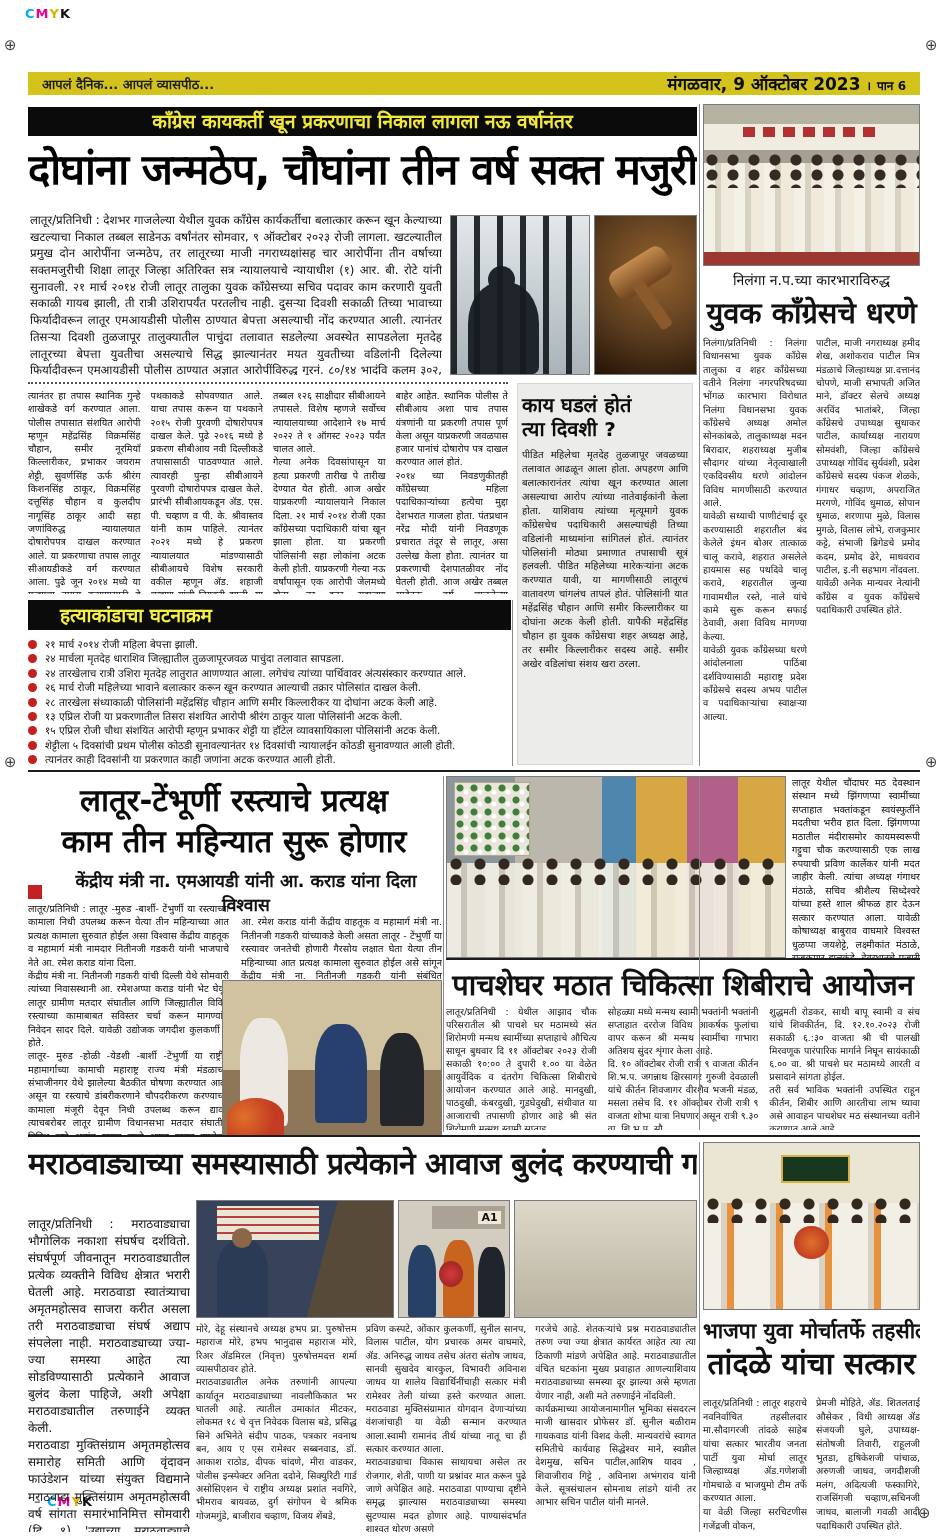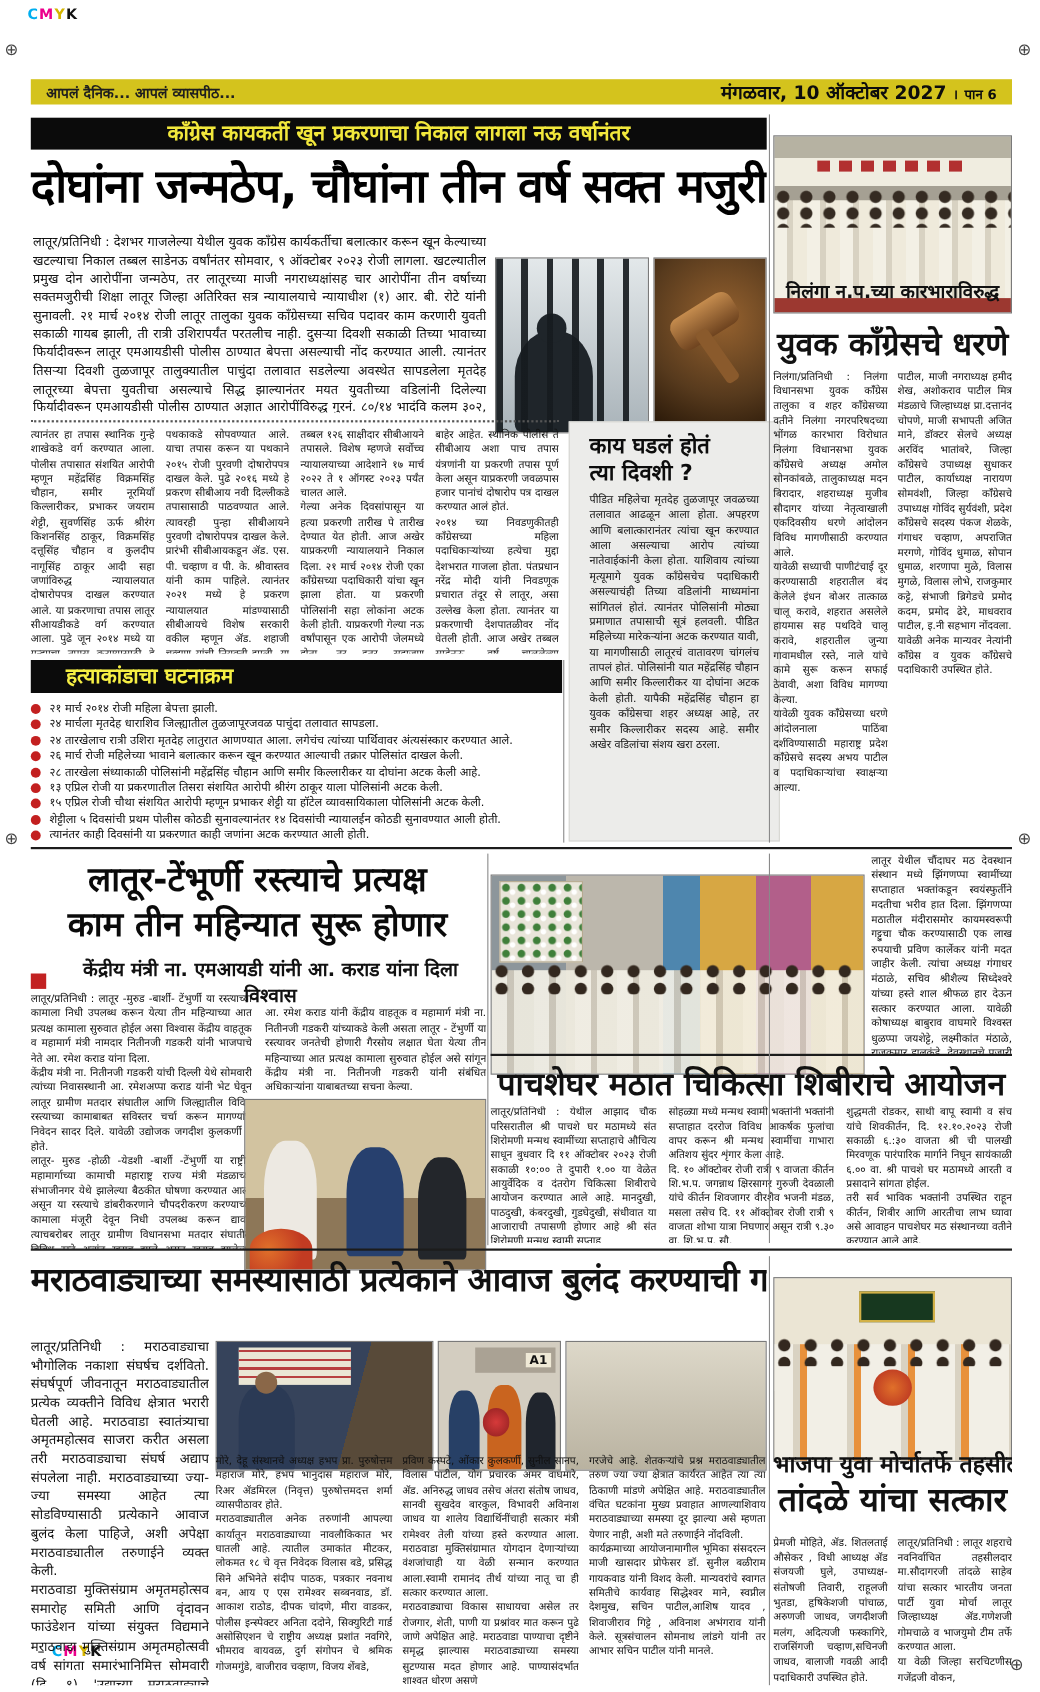--- a/index.html
+++ b/index.html
@@ -28,33 +28,33 @@
           white-space:nowrap;overflow:hidden;}
   .headline1{position:absolute;left:28px;top:138px;width:669px;height:66px;
              font-size:42px;font-weight:800;color:#000;text-align:center;white-space:nowrap;
              letter-spacing:-1px;line-height:64px;overflow:hidden;}
   .lead-intro{position:absolute;left:30px;top:212px;width:412px;height:163px;
               font-size:11.6px;line-height:1.44;text-align:justify;font-weight:500;overflow:hidden;}
   .leadcols{position:absolute;left:28px;top:382px;width:480px;height:212px;display:flex;gap:10px;
             border-top:2px dotted #555;padding-top:5px;box-sizing:border-box;}
   .leadcols .lcol{flex:1;font-size:9.5px;line-height:1.4;text-align:justify;overflow:hidden;white-space:pre-line;}
   
-  .daybox{position:absolute;left:517px;top:383px;width:192px;height:382px;background:#ececе9;
-          background:#ececea;border:1px solid #d6d6d2;box-sizing:border-box;padding:10px 18px;}
+  .daybox{position:absolute;left:517px;top:383px;width:176px;height:382px;background:#ececе9;
+          background:#ececea;border:1px solid #d6d6d2;box-sizing:border-box;padding:10px 4px;}
   .daybox h3{margin:0 0 7px 0;font-size:20px;font-weight:800;line-height:1.18;white-space:pre-line;color:#0c0c0c;}
   .daybox .bt{font-size:9.8px;line-height:1.42;text-align:justify;white-space:pre-line;}
   
   .tl-bar{position:absolute;left:28px;top:600px;width:483px;height:30px;background:#0b0b0b;
           color:#f6ef44;font-size:19px;font-weight:800;line-height:30px;padding-left:32px;box-sizing:border-box;}
   .tl-list{position:absolute;left:28px;top:638px;width:483px;height:128px;display:flex;flex-direction:column;justify-content:space-between;}
   .tl-item{display:flex;align-items:flex-start;gap:8px;font-size:10.3px;line-height:1.25;}
   .tl-item .dot{flex:0 0 9px;width:9px;height:9px;border-radius:50%;background:#c32020;margin-top:2px;}
   
-  .nl-kicker{position:absolute;left:703px;top:253px;width:217px;text-align:center;
-             font-size:17px;font-weight:700;white-space:nowrap;overflow:hidden;}
+  .nl-kicker{position:absolute;left:703px;top:270px;width:217px;text-align:center;
+             font-size:14px;font-weight:400;white-space:nowrap;overflow:hidden;}
   .nl-head{position:absolute;left:703px;top:292px;width:217px;text-align:center;
            font-size:29px;font-weight:800;white-space:nowrap;overflow:hidden;}
   .nl-cols{position:absolute;left:703px;top:336px;width:217px;height:430px;display:flex;gap:9px;}
   .nl-cols .ncol{flex:1;font-size:9.4px;line-height:1.42;text-align:justify;overflow:hidden;white-space:pre-line;}
   
   .road-head{position:absolute;left:28px;top:780px;width:412px;text-align:center;
              font-size:31px;font-weight:700;line-height:1.33;white-space:pre-line;color:#0a0a0a;}
   .road-sub{position:absolute;left:28px;top:868px;width:412px;display:flex;align-items:center;gap:10px;}
   .road-sub .sq{flex:0 0 14px;width:14px;height:14px;background:#c22222;}
   .road-sub .st{flex:1;text-align:center;font-size:17.5px;font-weight:800;}
@@ -76,21 +76,21 @@
   .mw-col1{position:absolute;left:28px;top:1216px;width:162px;height:316px;
            font-size:12px;line-height:1.42;text-align:justify;overflow:hidden;white-space:pre-line;}
   .mw-cols{position:absolute;left:196px;top:1322px;width:500px;height:210px;display:flex;gap:9px;}
   .mw-cols .mcol{flex:1;font-size:9.4px;line-height:1.42;text-align:justify;overflow:hidden;white-space:pre-line;}
   
   .bjp-h1{position:absolute;left:703px;top:1316px;width:217px;text-align:center;font-size:21px;font-weight:800;white-space:nowrap;overflow:hidden;}
   .bjp-h2{position:absolute;left:703px;top:1342px;width:217px;text-align:center;font-size:30px;font-weight:800;white-space:nowrap;overflow:hidden;}
   .bjp-cols{position:absolute;left:703px;top:1396px;width:217px;height:134px;display:flex;gap:9px;}
   .bjp-cols .bcol{flex:1;font-size:9.4px;line-height:1.45;text-align:justify;overflow:hidden;white-space:pre-line;}
   
-  .photo{position:absolute;border:1px solid #7a7a7a;box-sizing:border-box;overflow:hidden;margin-top:19px;}
+  .photo{position:absolute;border:1px solid #7a7a7a;box-sizing:border-box;overflow:hidden;}
   #ph-jail{left:450px;top:215px;width:140px;height:160px;background:linear-gradient(180deg,#e3e8ea,#a9b3b9);}
   #ph-jail .sil{position:absolute;left:12%;bottom:0;width:52%;height:58%;background:#1f252a;border-radius:45% 45% 8% 8%;}
   #ph-jail .sil::before{content:"";position:absolute;top:-18%;left:28%;width:38%;height:30%;background:#1f252a;border-radius:50%;}
   #ph-jail::after{content:"";position:absolute;inset:0;background:repeating-linear-gradient(90deg,rgba(22,27,31,.92) 0 6px,transparent 6px 23px);}
   #ph-gavel{left:594px;top:215px;width:103px;height:160px;background:radial-gradient(circle at 62% 35%,#96622f,#573a1d 58%,#221305);}
   #ph-gavel .ghead{position:absolute;left:14%;top:26%;width:62%;height:20%;background:linear-gradient(180deg,#c58c4e,#6e431f);border-radius:10px;transform:rotate(-32deg);}
   #ph-gavel .ghandle{position:absolute;left:30%;top:52%;width:54%;height:8%;background:#8a5a2c;border-radius:4px;transform:rotate(55deg);}
   #ph-protest{left:703px;top:104px;width:217px;height:162px;
       background:linear-gradient(180deg,#b6b2a2 0 12%,#f0ede0 12% 28%,#a5a093 28% 36%,#908b7d 36% 92%,#9c3830 92% 100%);}
   #ph-protest .banner{position:absolute;left:18%;top:14%;width:64%;height:6%;background:repeating-linear-gradient(90deg,#b23030 0 12px,transparent 12px 20px);}
@@ -143,21 +143,21 @@
   <div class="cmyk" style="left:34px;top:1494px;"><span class="k" style="color:#777">– </span><span class="c">C</span><span class="m">M</span><span class="y">Y</span><span class="k">K</span></div>
   <div class="regmark" style="left:4px;top:38px;">⊕</div>
   <div class="regmark" style="left:925px;top:38px;">⊕</div>
   <div class="regmark" style="left:4px;top:755px;">⊕</div>
   <div class="regmark" style="left:925px;top:755px;">⊕</div>
   <div class="regmark" style="left:918px;top:1506px;">⊕</div>
 
   <div class="ystrip">
     <div class="tagline">आपलं दैनिक... आपलं व्यासपीठ...</div>
     <div class="dateline">
-      <span>मंगळवार, 10 ऑक्टोबर 2027</span>
+      <span>मंगळवार, 9 ऑक्टोबर 2023</span>
       <span class="pg">।</span>
       <span class="pg">पान 6</span>
     </div>
   </div>
 
   <div class="kicker">काँग्रेस कायकर्ती खून प्रकरणाचा निकाल लागला नऊ वर्षानंतर</div>
   <div class="headline1">दोघांना जन्मठेप, चौघांना तीन वर्ष सक्त मजुरी</div>
   <div class="lead-intro">लातूर/प्रतिनिधी : देशभर गाजलेल्या येथील युवक काँग्रेस कार्यकर्तीचा बलात्कार करून खून केल्याच्या खटल्याचा निकाल तब्बल साडेनऊ वर्षांनंतर सोमवार, ९ ऑक्टोबर २०२३ रोजी लागला. खटल्यातील प्रमुख दोन आरोपींना जन्मठेप, तर लातूरच्या माजी नगराध्यक्षांसह चार आरोपींना तीन वर्षाच्या सक्तमजुरीची शिक्षा लातूर जिल्हा अतिरिक्त सत्र न्यायालयाचे न्यायाधीश (१) आर. बी. रोटे यांनी सुनावली. २१ मार्च २०१४ रोजी लातूर तालुका युवक काँग्रेसच्या सचिव पदावर काम करणारी युवती सकाळी गायब झाली, ती रात्री उशिरापर्यंत परतलीच नाही. दुसऱ्या दिवशी सकाळी तिच्या भावाच्या फिर्यादीवरून लातूर एमआयडीसी पोलीस ठाण्यात बेपत्ता असल्याची नोंद करण्यात आली. त्यानंतर तिसऱ्या दिवशी तुळजापूर तालुक्यातील पाचुंदा तलावात सडलेल्या अवस्थेत सापडलेला मृतदेह लातूरच्या बेपत्ता युवतीचा असल्याचे सिद्ध झाल्यानंतर मयत युवतीच्या वडिलांनी दिलेल्या फिर्यादीवरून एमआयडीसी पोलीस ठाण्यात अज्ञात आरोपींविरुद्ध गुरनं. ८०/१४ भादंवि कलम ३०२, ३७६, ३६४, ३५४, १२०, ३४ अन्वये गुन्हा दाखल करण्यात आला.</div>
 
   <div class="photo" id="ph-jail">
@@ -310,23 +310,23 @@
 
   <div class="photo" id="ph-tehsil">
     <div class="board"></div>
     <div class="figs"></div>
       <div class="heads"></div>
       <div class="bq"></div>
   </div>
   <div class="bjp-h1">भाजपा युवा मोर्चातर्फे तहसीलदार</div>
   <div class="bjp-h2">तांदळे यांचा सत्कार</div>
   <div class="bjp-cols">
-    <div class="bcol">प्रेमजी मोहिते, ॲड. शितलताई औसेकर , विधी आध्यक्ष ॲड संजयजी घुले, उपाध्यक्ष- संतोषजी तिवारी, राहूलजी भुतडा, हृषिकेशजी पांचाळ, अरुणजी जाधव, जगदीशजी मलंग, अदित्यजी फस्कागिरे, राजसिंगजी चव्हाण,सचिनजी जाधव, बालाजी गवळी आदी पदाधिकारी उपस्थित होते.</div>
     <div class="bcol">लातूर/प्रतिनिधी : लातूर शहराचे नवनिर्वाचित तहसीलदार मा.सौदागरजी तांदळे साहेब यांचा सत्कार भारतीय जनता पार्टी युवा मोर्चा लातूर जिल्हाध्यक्ष ॲड.गणेशजी गोमचाळे व भाजयुमो टीम तर्फे करण्यात आला.
 या वेळी जिल्हा सरचिटणीस गजेंद्रजी वोकन,</div>
+    <div class="bcol">प्रेमजी मोहिते, ॲड. शितलताई औसेकर , विधी आध्यक्ष ॲड संजयजी घुले, उपाध्यक्ष- संतोषजी तिवारी, राहूलजी भुतडा, हृषिकेशजी पांचाळ, अरुणजी जाधव, जगदीशजी मलंग, अदित्यजी फस्कागिरे, राजसिंगजी चव्हाण,सचिनजी जाधव, बालाजी गवळी आदी पदाधिकारी उपस्थित होते.</div>
   </div>
 
   <div class="vrule" style="left:699px;top:104px;height:662px;"></div>
   <div class="vrule" style="left:699px;top:776px;height:354px;"></div>
   <div class="vrule" style="left:699px;top:1142px;height:390px;"></div>
   <div class="vrule" style="left:443px;top:776px;height:356px;"></div>
   <div class="vrule" style="left:512px;top:600px;height:166px;"></div>
 
 </div>
 

